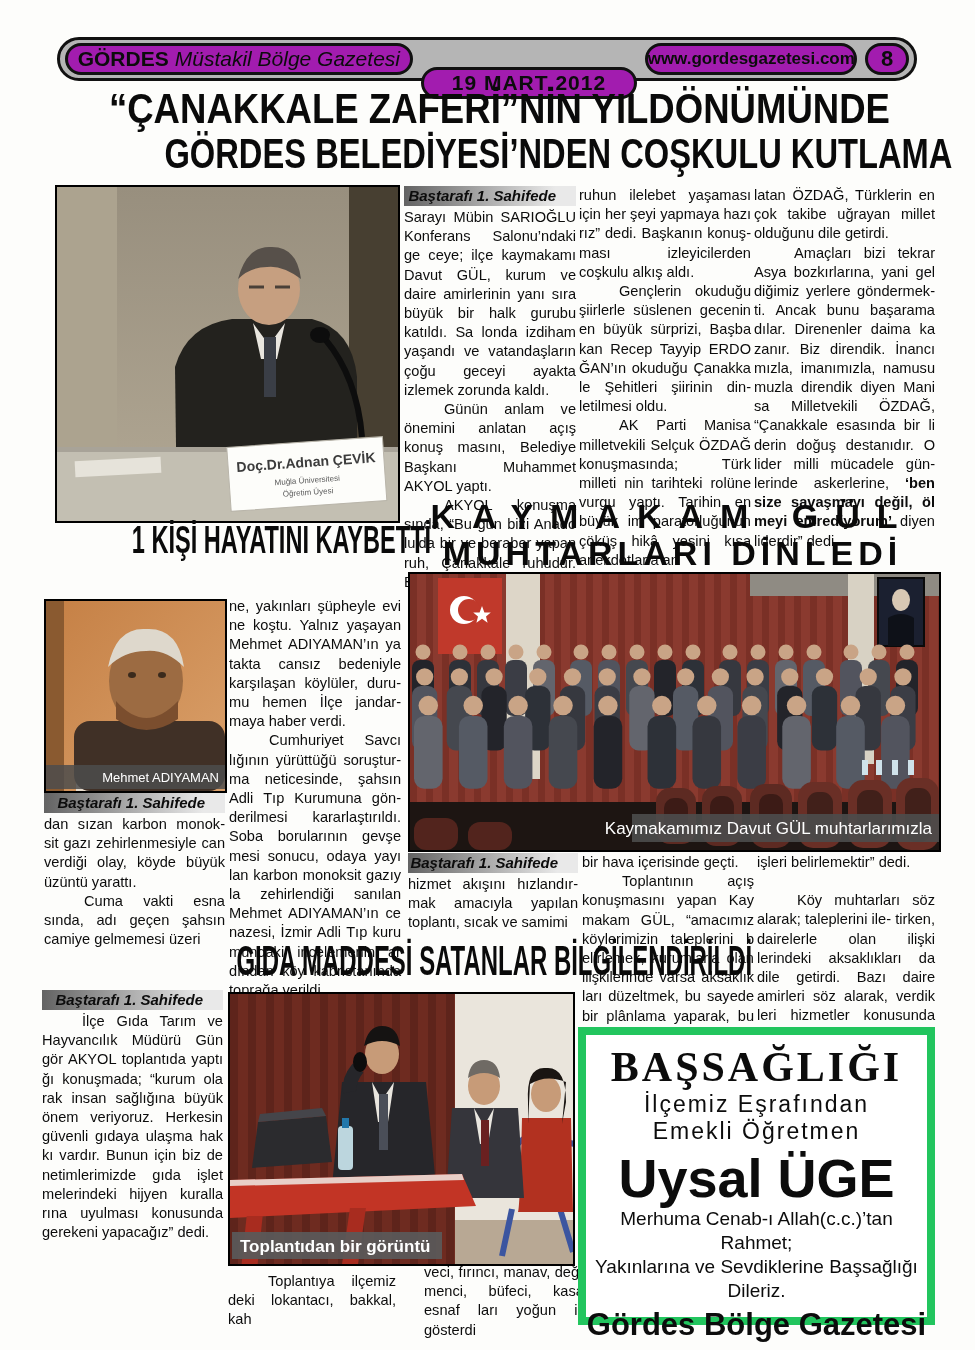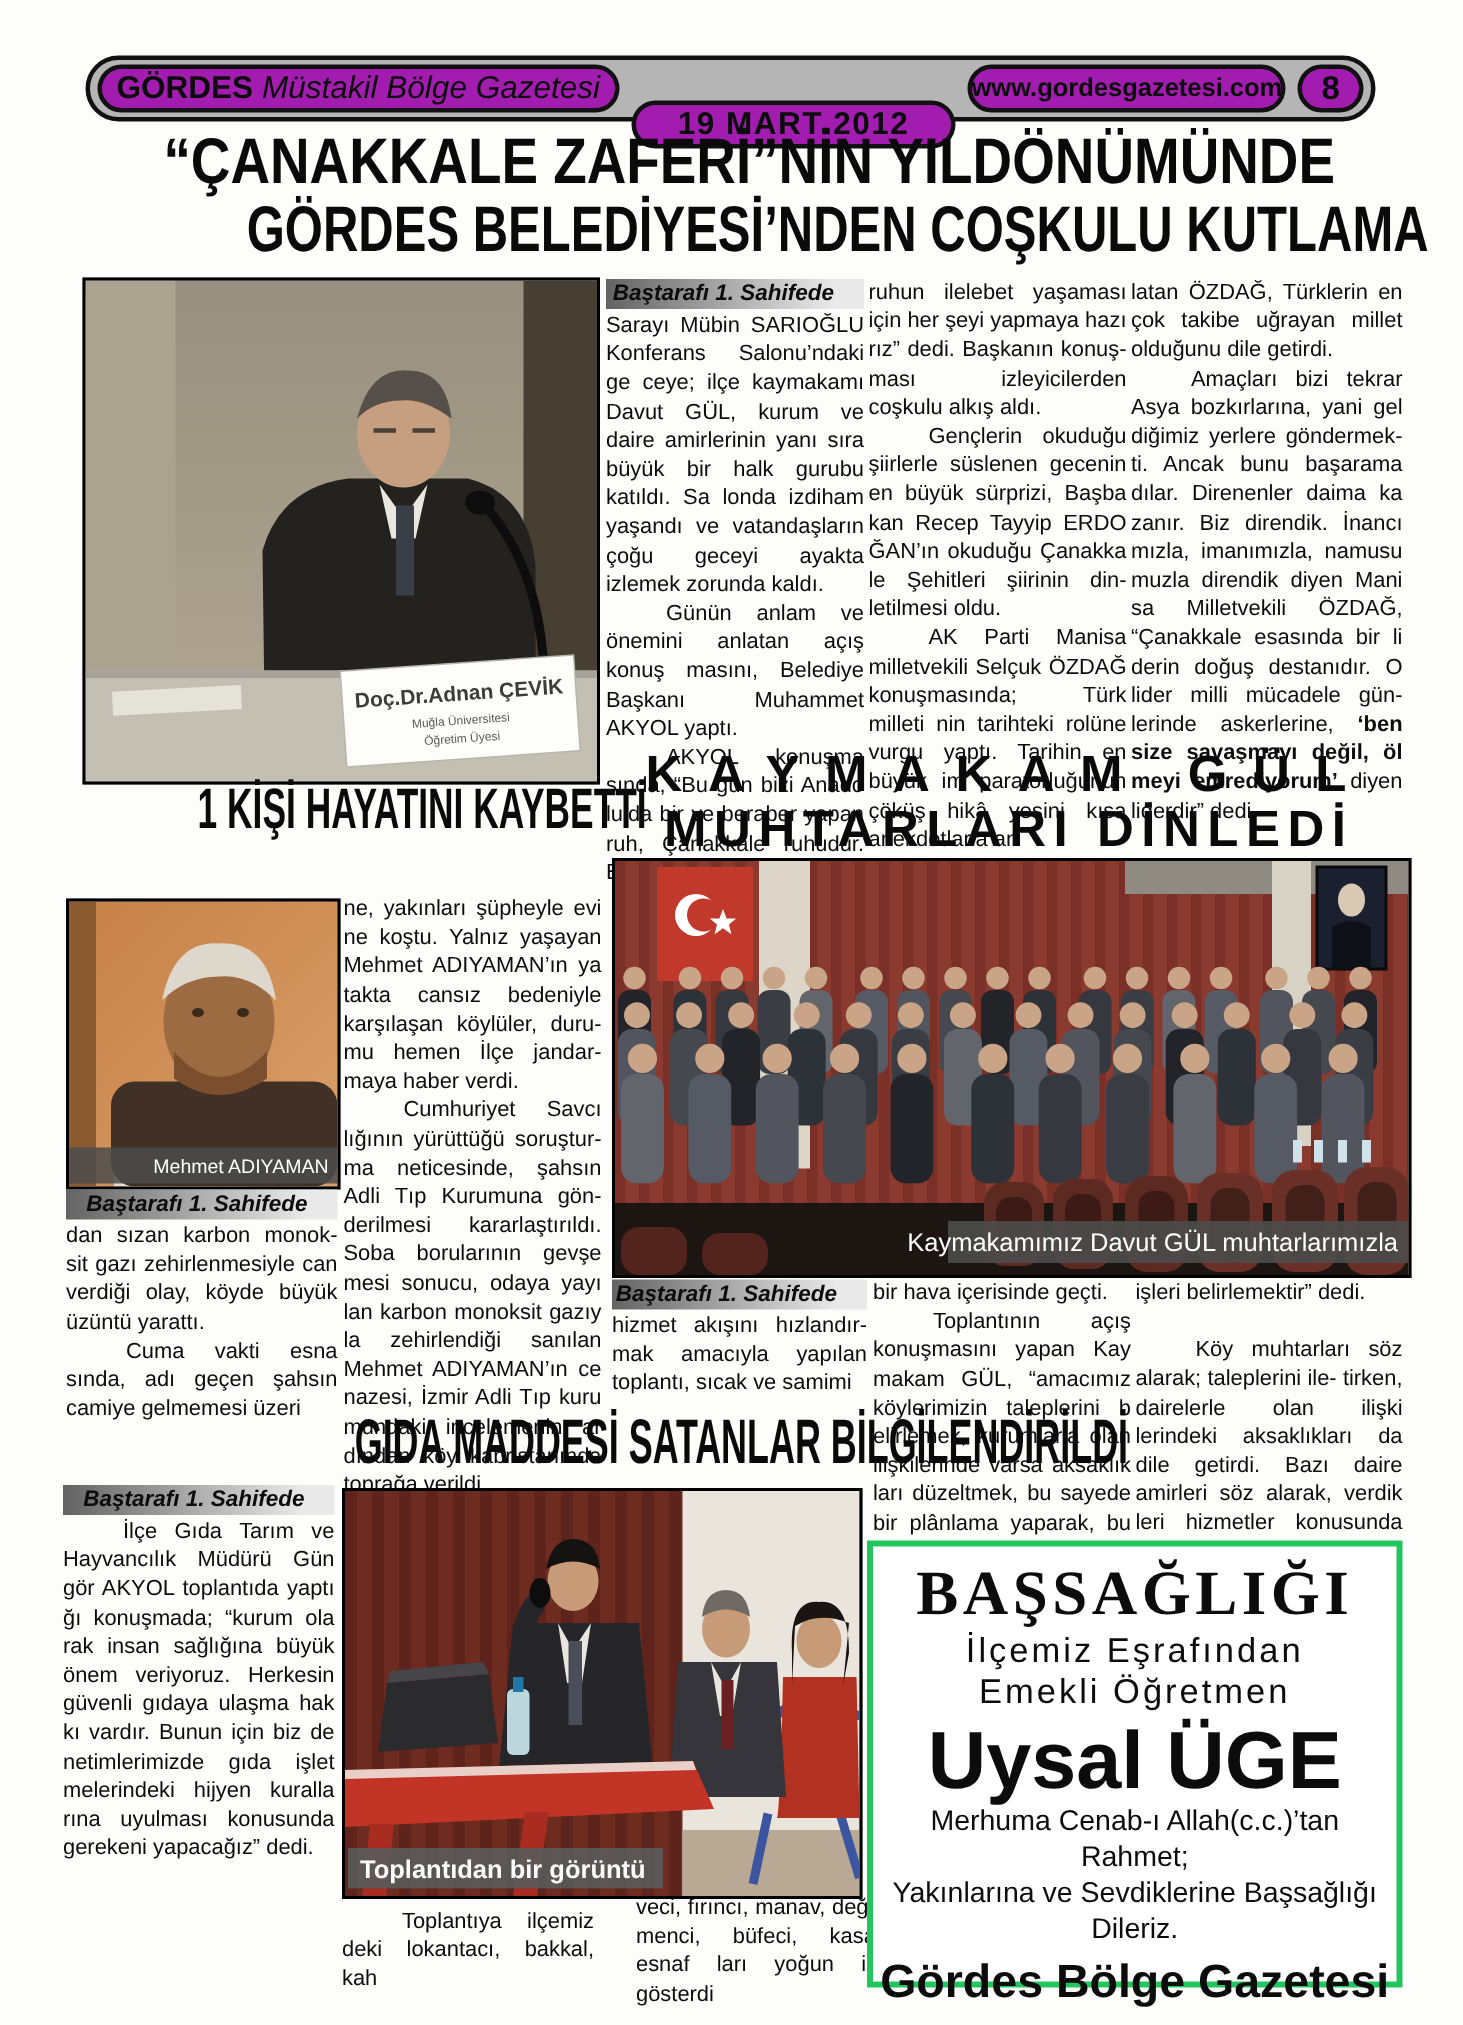--- a/index.html
+++ b/index.html
@@ -42,21 +42,21 @@
   .col p.ind{text-indent:40px;}
   .contbar{height:20px;line-height:20px;background:linear-gradient(90deg,#636363,#e9e9e9 88%);
     font-weight:bold;font-style:italic;font-size:15px;text-align:right;
     padding-right:20px;margin-bottom:2px;}
 
   
   .photo{position:absolute;border:2px solid #000;overflow:hidden;background:#888;}
   .photo svg{display:block;}
 
   
-  #obituary{left:578px;top:1027px;width:357px;height:298px;border:4px solid #22c55e;
+  #obituary{left:578px;top:1027px;width:357px;height:298px;border:8px solid #22c55e;
     background:#fff;box-sizing:border-box;text-align:center;}
   #obit-title{font-family:"Liberation Serif",serif;font-weight:bold;font-size:42px;
     letter-spacing:3px;margin-top:8px;}
   .obit-sub{font-size:23px;letter-spacing:2px;line-height:27px;}
   #obit-name{font-weight:bold;font-size:54px;line-height:58px;margin-top:4px;}
   #obit-vefat{font-size:18px;font-weight:bold;margin-top:2px;}
   .obit-line{font-size:19px;line-height:24px;}
   #obit-sig{font-weight:bold;font-size:31px;margin-top:4px;}
 </style>
 </head>

